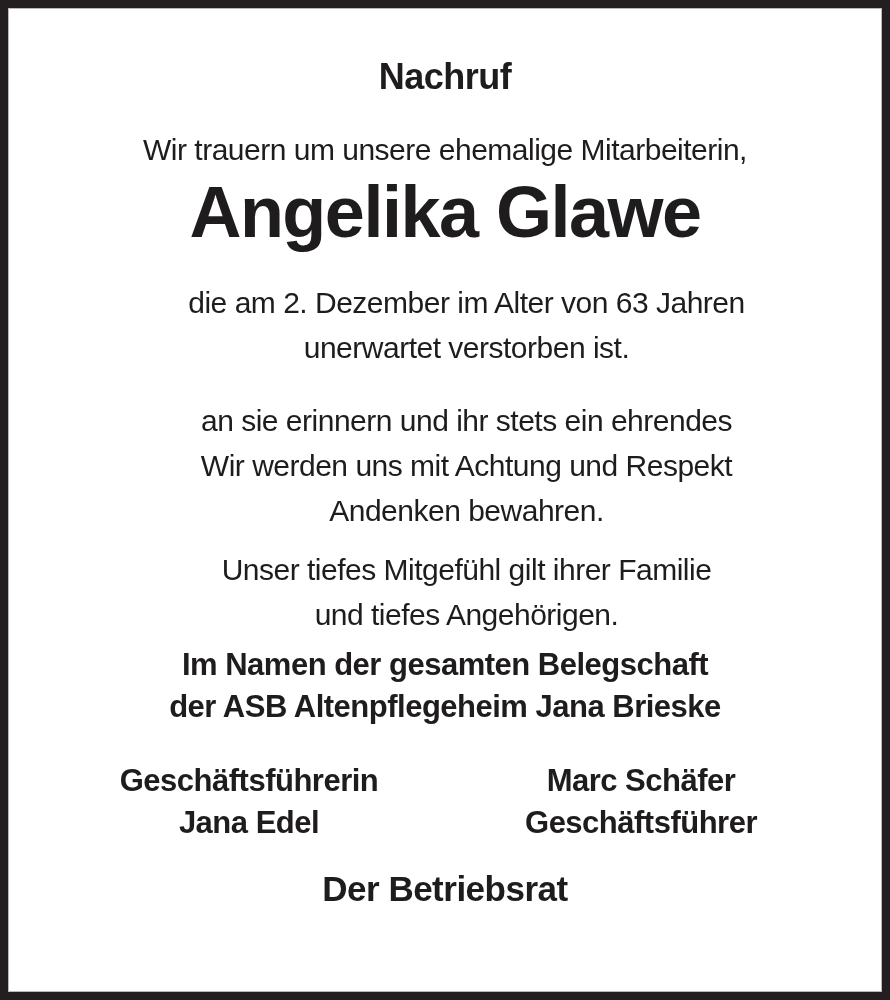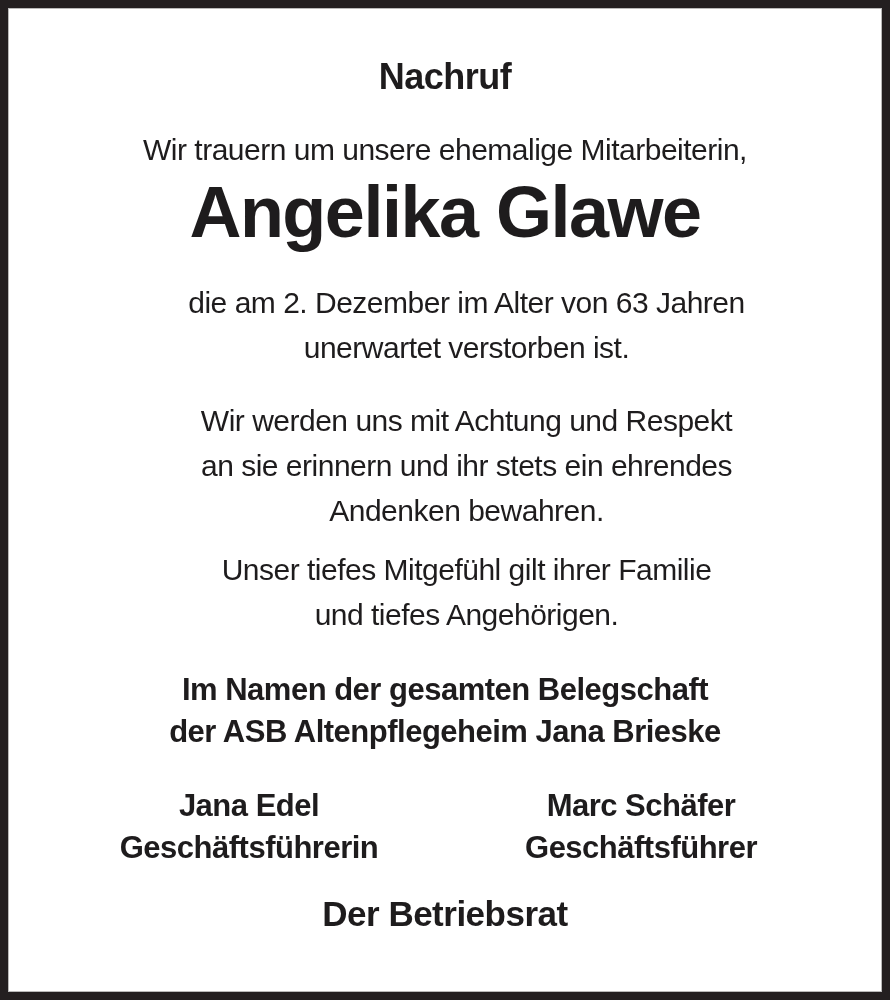--- a/index.html
+++ b/index.html
@@ -44,21 +44,21 @@
   .para {
     font-size: 30px;
     line-height: 45px;
     letter-spacing: -0.5px;
     margin-left: 43px;
   }
   .para-death    { margin-top: 24px; }
   .para-memorial { margin-top: 28px; }
   .para-condolence { margin-top: 14px; }
   .behalf {
-    margin-top: 32px;
+    margin-top: 7px;
     font-size: 31px;
     line-height: 42px;
     font-weight: bold;
     letter-spacing: -0.5px;
   }
   .signatures {
     margin-top: 32px;
     display: flex;
     justify-content: center;
     gap: 40px;
@@ -89,39 +89,39 @@
   <div class="intro">Wir trauern um unsere ehemalige Mitarbeiterin,</div>
 
   <div class="name">Angelika Glawe</div>
 
   <div class="para para-death">
     <div>die am 2. Dezember im Alter von 63 Jahren</div>
     <div>unerwartet verstorben ist.</div>
   </div>
 
   <div class="para para-memorial">
+    <div>an sie erinnern und ihr stets ein ehrendes</div>
     <div>Wir werden uns mit Achtung und Respekt</div>
-    <div>an sie erinnern und ihr stets ein ehrendes</div>
     <div>Andenken bewahren.</div>
   </div>
 
   <div class="para para-condolence">
     <div>Unser tiefes Mitgefühl gilt ihrer Familie</div>
     <div>und tiefes Angehörigen.</div>
   </div>
 
   <div class="behalf">
     <div>Im Namen der gesamten Belegschaft</div>
     <div>der ASB Altenpflegeheim Jana Brieske</div>
   </div>
 
   <div class="signatures">
     <div class="sig">
+      <div>Geschäftsführerin</div>
       <div>Jana Edel</div>
-      <div>Geschäftsführerin</div>
     </div>
     <div class="sig">
       <div>Marc Schäfer</div>
       <div>Geschäftsführer</div>
     </div>
   </div>
 
   <div class="footer">Der Betriebsrat</div>
 
 </div>

